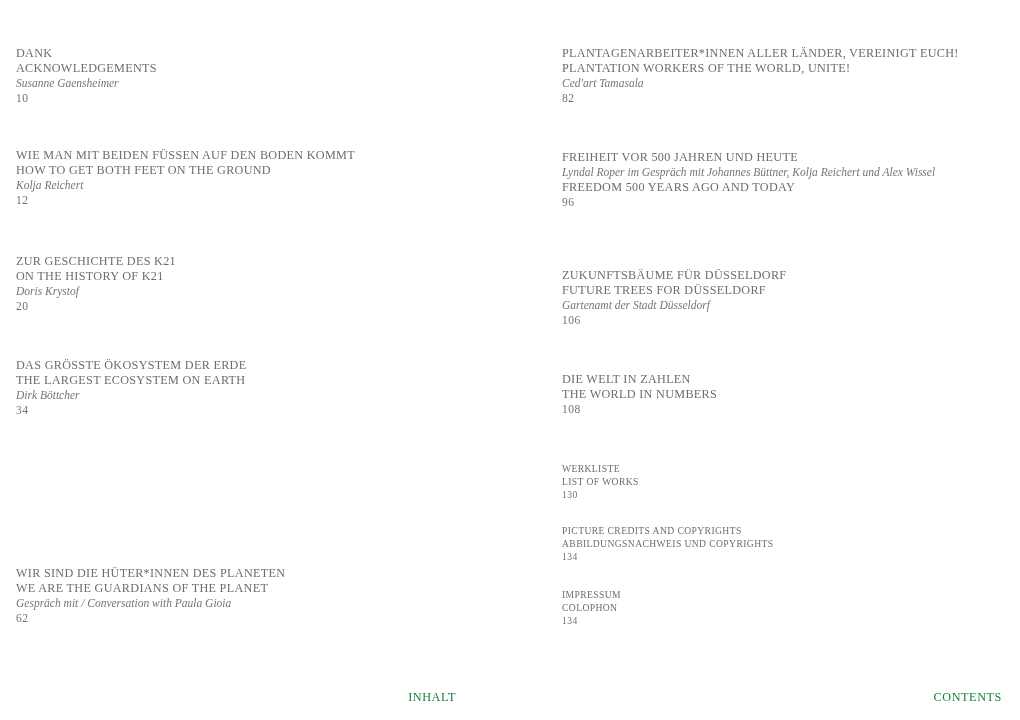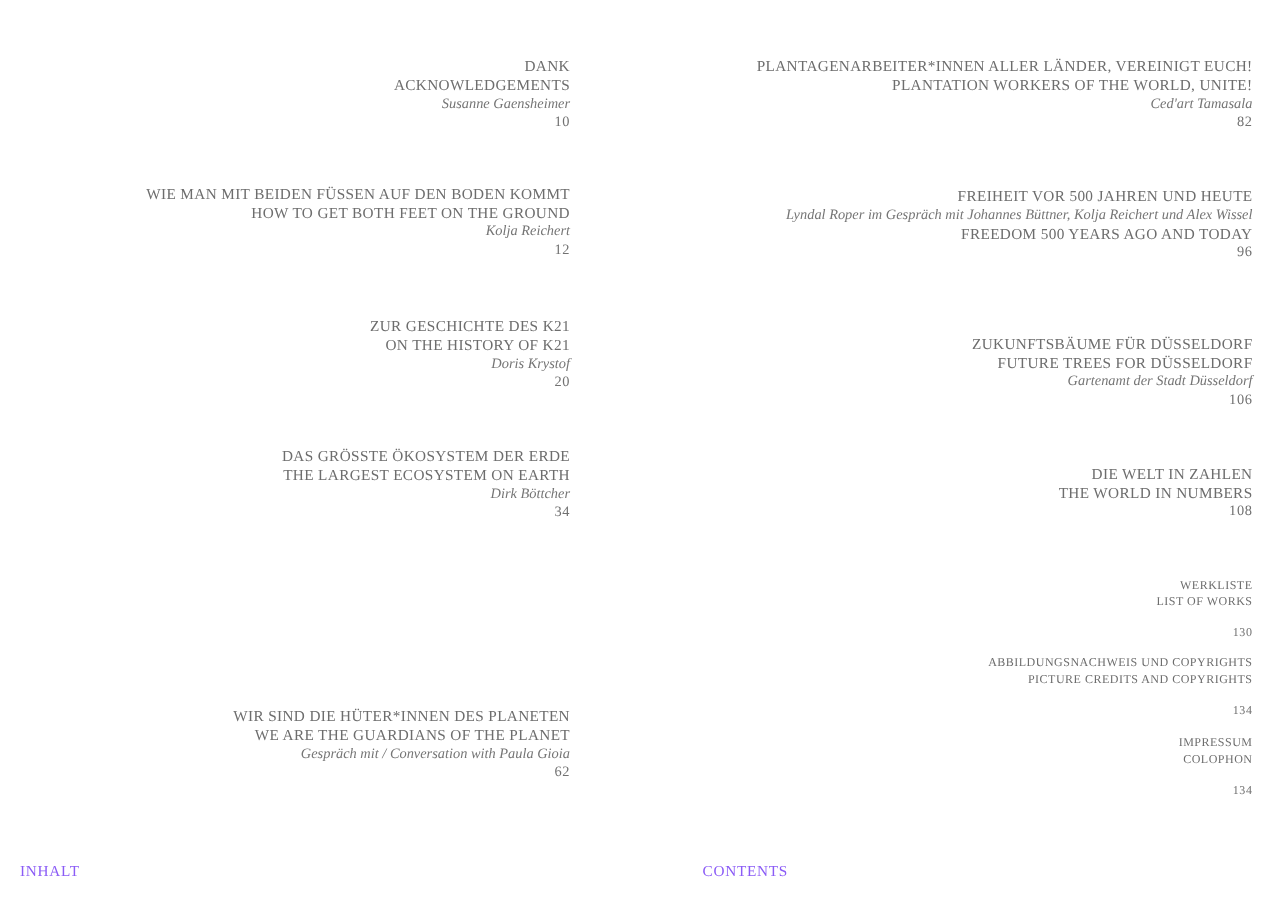--- a/index.html
+++ b/index.html
@@ -20,21 +20,21 @@
     top: 0;
     height: 720px;
     width: 440px;
   }
   .page-left  { left: 16px;  }
   .page-right { left: 562px; }
   .entry {
     position: absolute;
     left: 0;
     width: 100%;
-    text-align: right;
+    text-align: left;
   }
   .caps {
     font-size: 12.2px;
     line-height: 15px;
     letter-spacing: 0.3px;
     text-transform: uppercase;
     color: #6d6d6d;
   }
   .italic {
     font-style: italic;
@@ -50,31 +50,30 @@
     color: #717171;
   }
   .small .caps {
     font-size: 9.6px;
     line-height: 13px;
     letter-spacing: 0.4px;
   }
   .small .pagenum {
     font-size: 9.6px;
     line-height: 13px;
-    margin-top: 12px;
   }
   .footer-label {
     position: absolute;
     left: 0;
     width: 100%;
-    text-align: left;
+    text-align: right;
     font-size: 12.2px;
     line-height: 15px;
     letter-spacing: 0.6px;
-    color: #8b5cf6;
+    color: #15803d;
   }
 </style>
 </head>
 <body>
 
 <div class="page page-left">
 
   <div class="entry" style="top:46px">
     <div class="caps">DANK</div>
     <div class="caps">ACKNOWLEDGEMENTS</div>
@@ -143,22 +142,22 @@
     <div class="pagenum">108</div>
   </div>
 
   <div class="entry small" style="top:462px">
     <div class="caps">WERKLISTE</div>
     <div class="caps">LIST OF WORKS</div>
     <div class="pagenum">130</div>
   </div>
 
   <div class="entry small" style="top:524px">
+    <div class="caps">PICTURE CREDITS AND COPYRIGHTS</div>
     <div class="caps">ABBILDUNGSNACHWEIS UND COPYRIGHTS</div>
-    <div class="caps">PICTURE CREDITS AND COPYRIGHTS</div>
     <div class="pagenum">134</div>
   </div>
 
   <div class="entry small" style="top:588px">
     <div class="caps">IMPRESSUM</div>
     <div class="caps">COLOPHON</div>
     <div class="pagenum">134</div>
   </div>
 
   <div class="footer-label" style="top:690px">CONTENTS</div>

